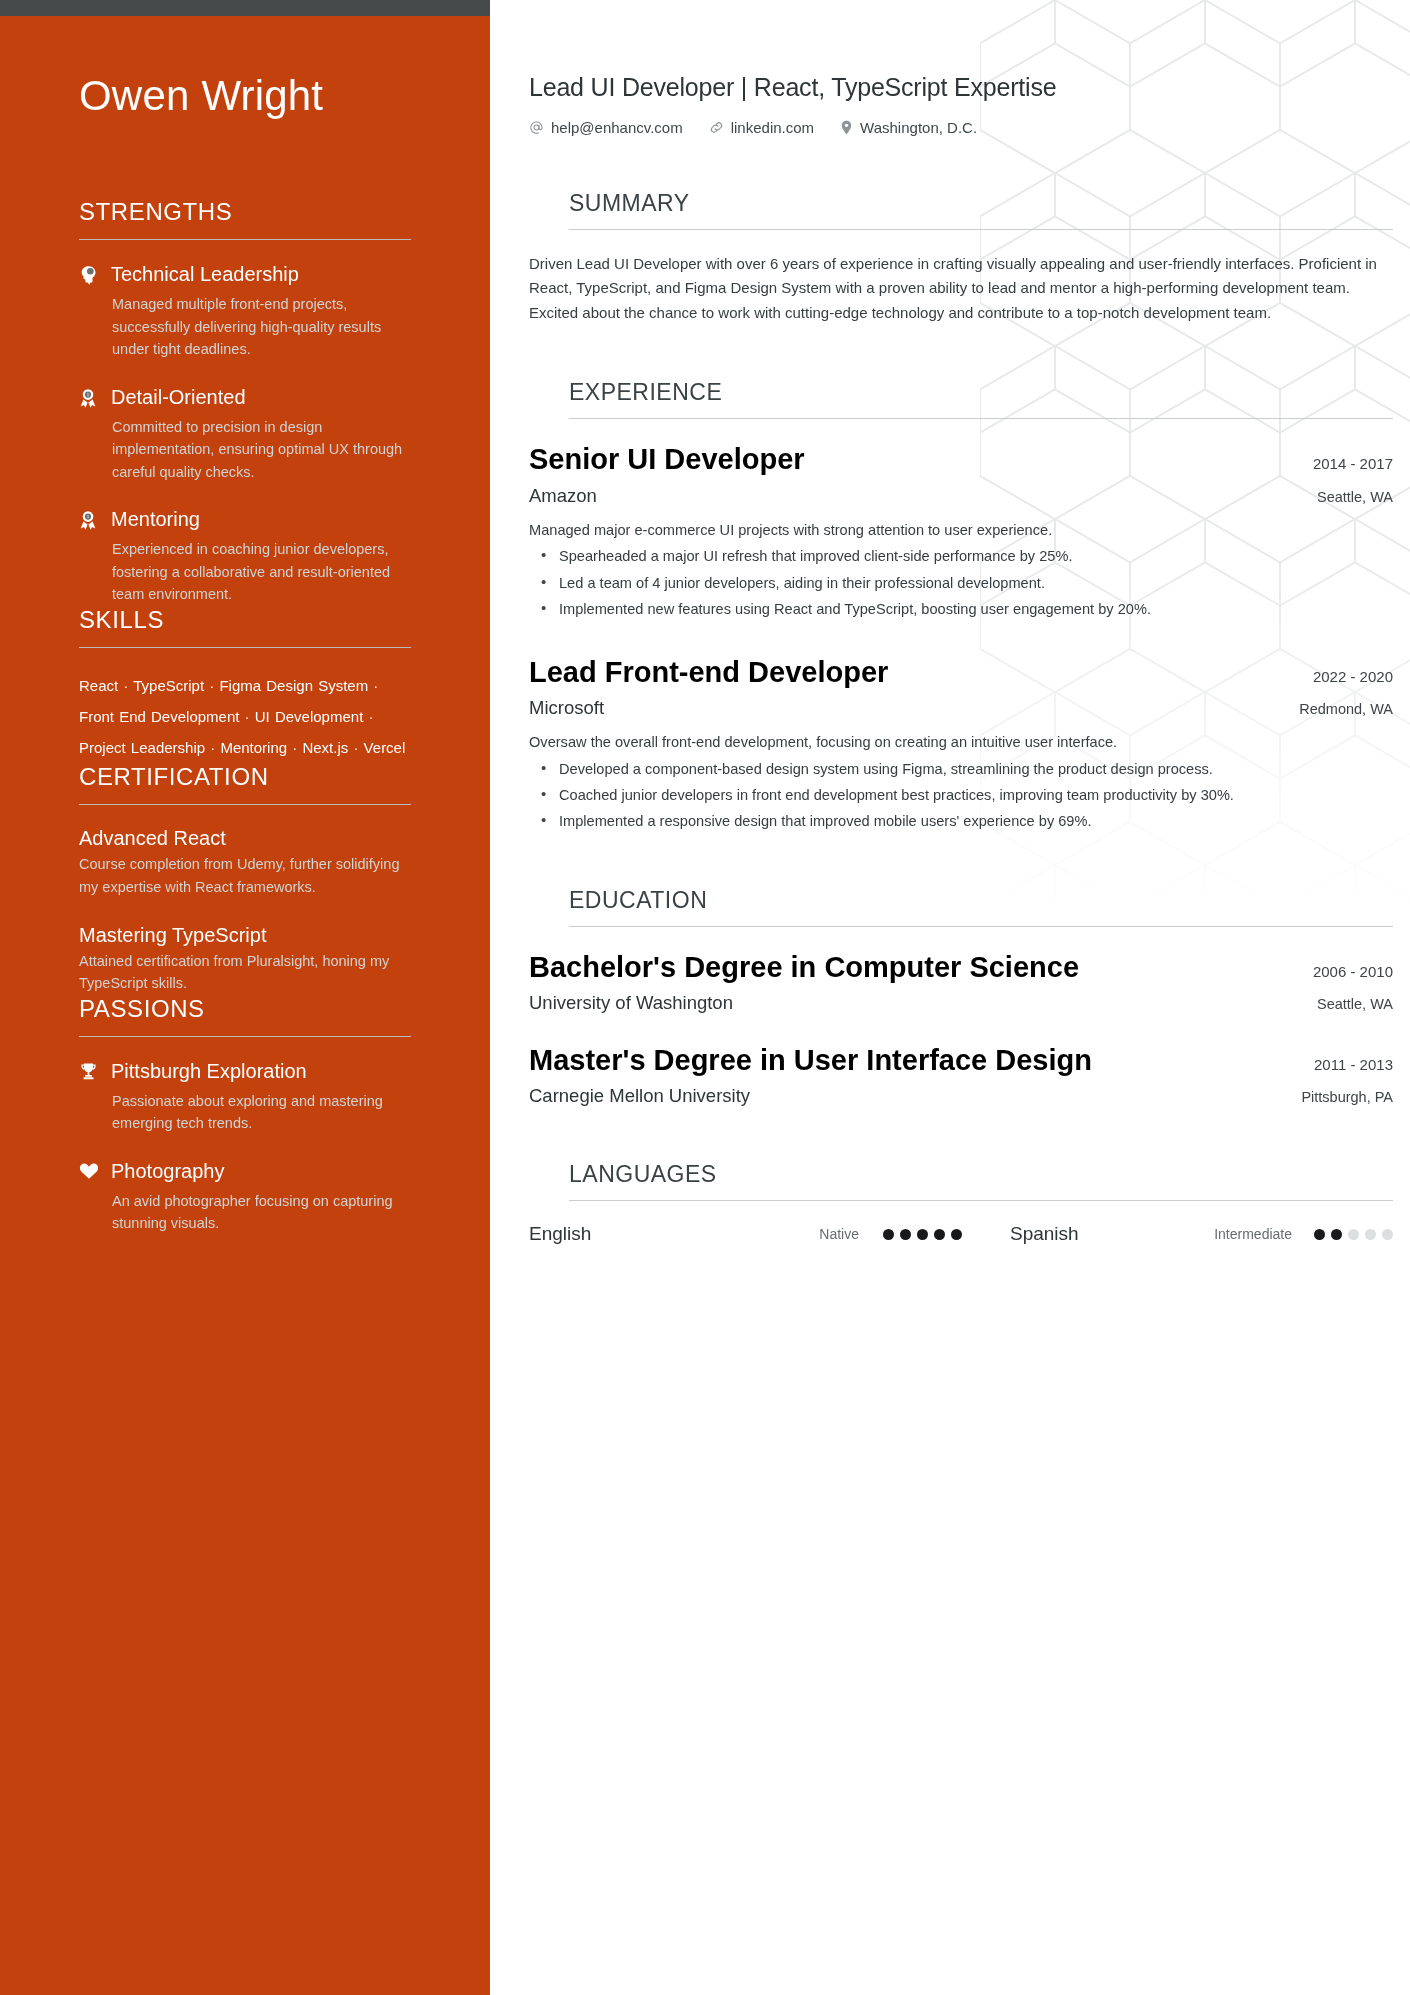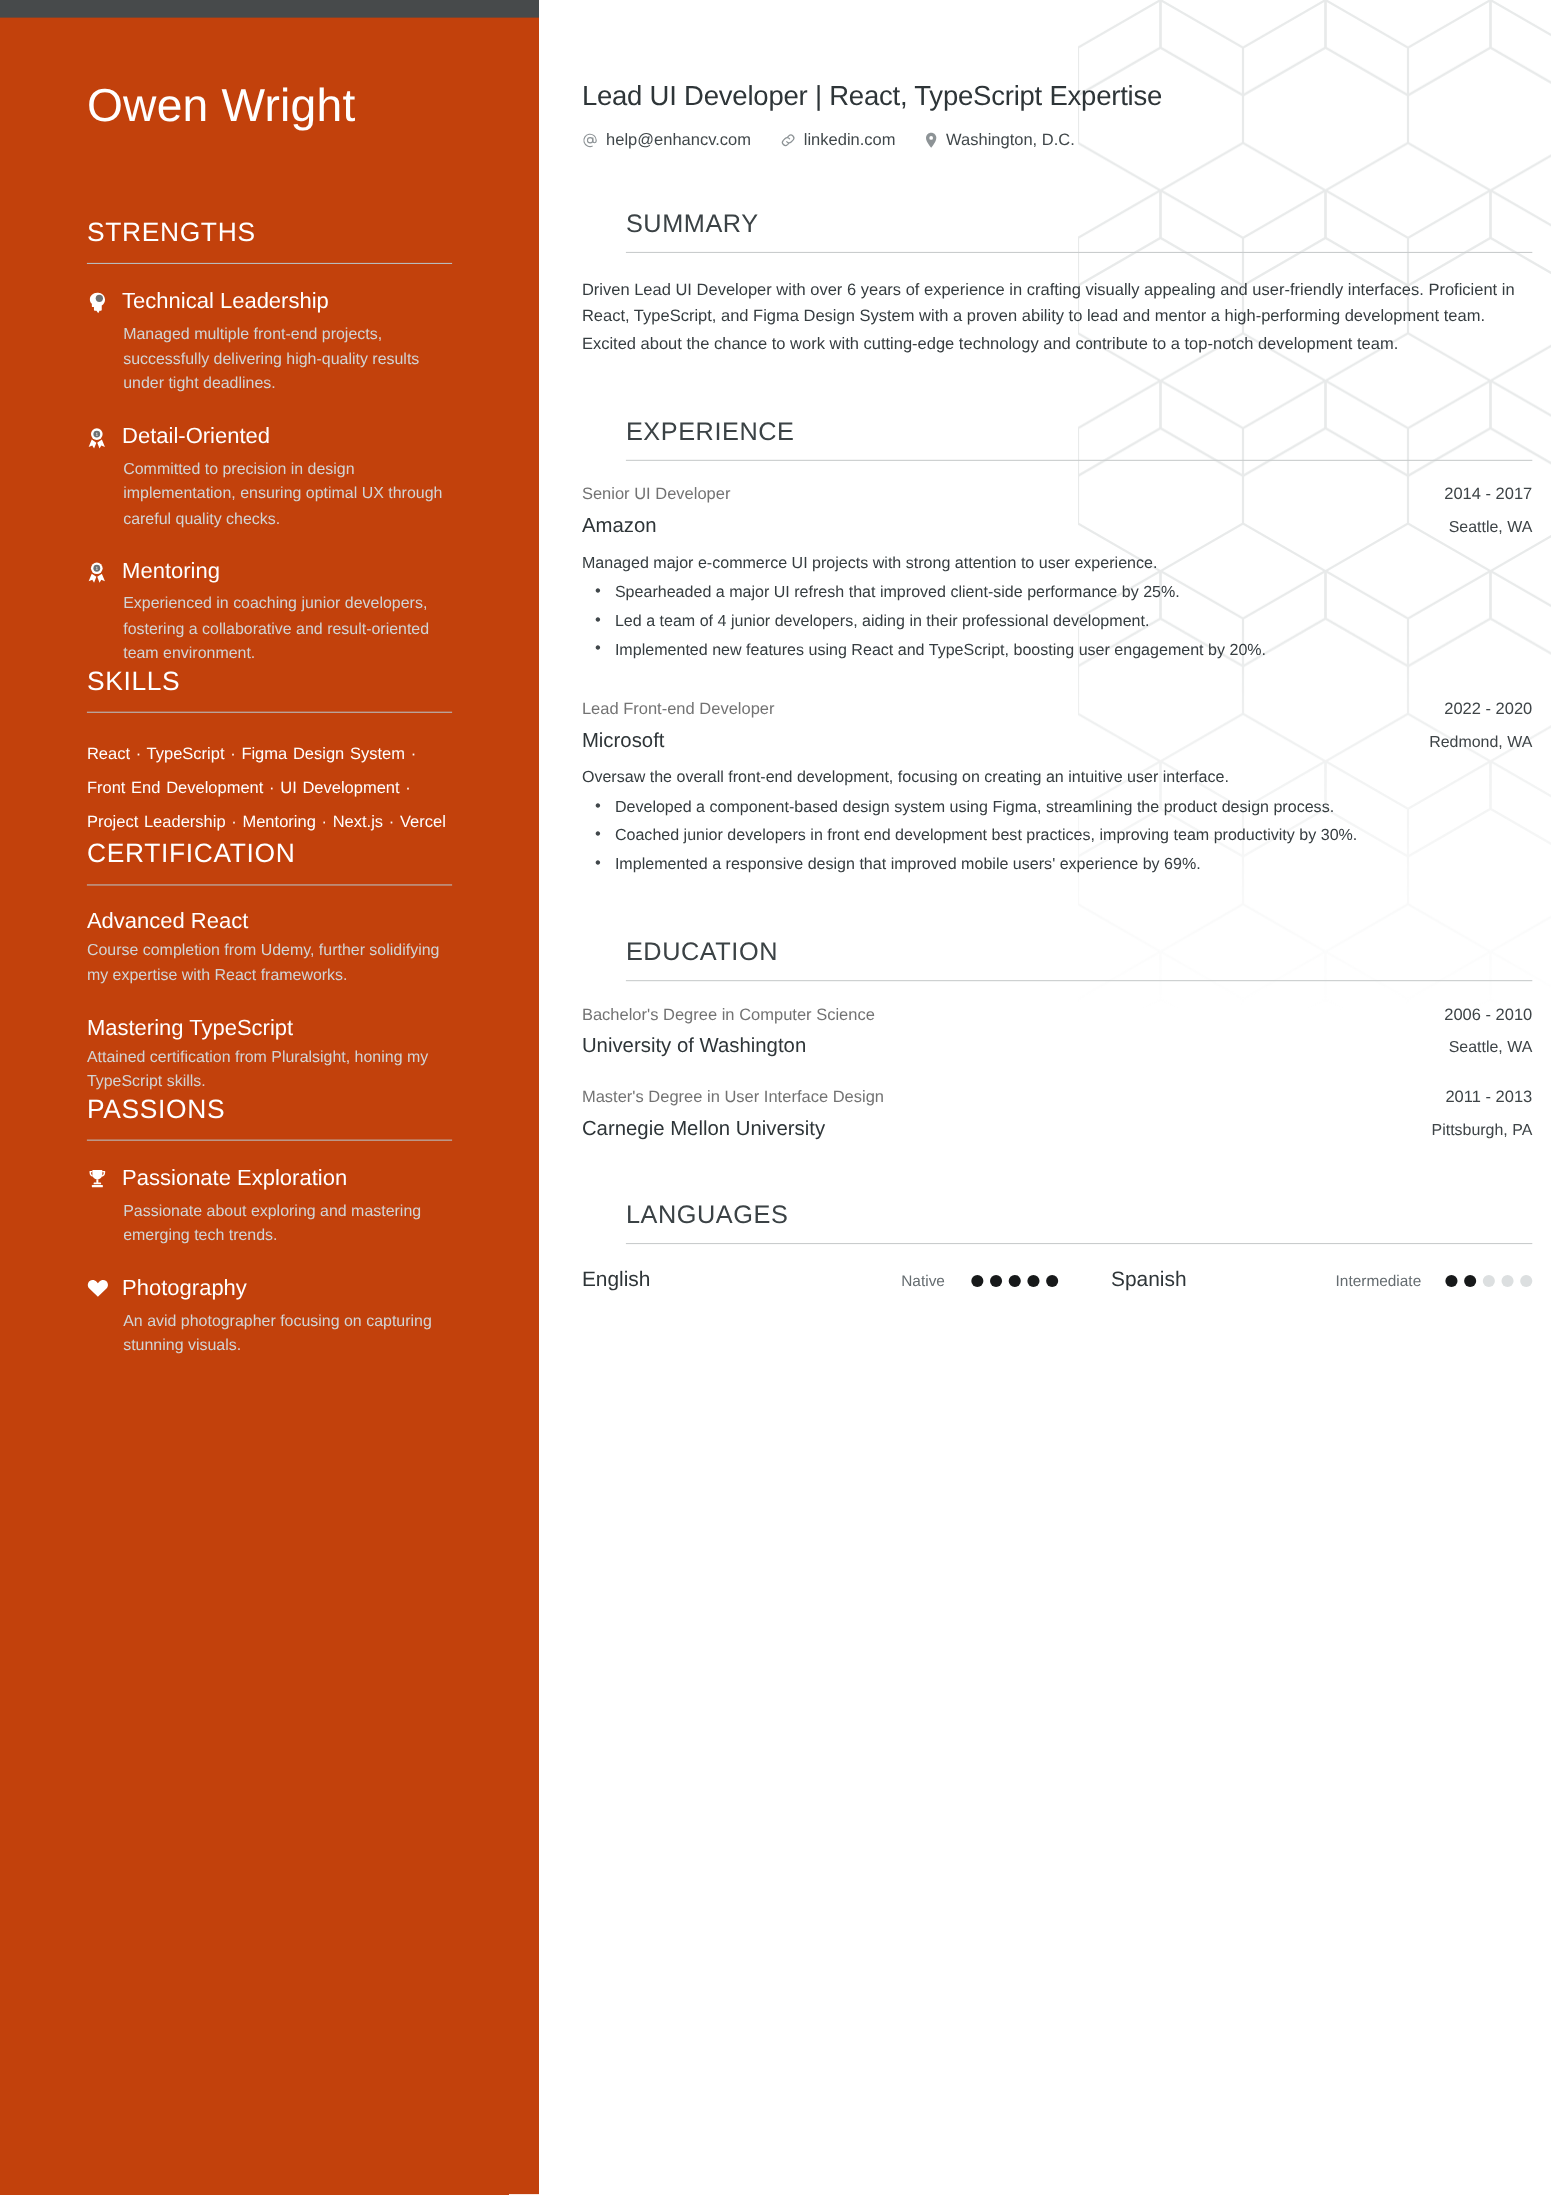--- a/index.html
+++ b/index.html
@@ -162,23 +162,23 @@
   }
 
   .xp-item { margin-bottom: 34px; }
   .xp-item:last-child { margin-bottom: 0; }
   .xp-row {
     display: flex;
     align-items: baseline;
     justify-content: space-between;
   }
   .xp-role {
-    font-size: 15px;
-    font-weight: 400;
-    color: #737373;
+    font-size: 29px;
+    font-weight: 700;
+    color: #000000;
     line-height: 1.25;
   }
   .xp-date {
     font-size: 15px;
     color: #3e4447;
     white-space: nowrap;
     padding-left: 18px;
   }
   .xp-row2 {
     display: flex;
@@ -332,21 +332,21 @@
           <span class="entry-icon">
             <svg width="19" height="19" viewBox="0 0 19 19" fill="#ffffff">
               <path d="M5 1.6h9v4.2c0 2.5-2 4.5-4.5 4.5S5 8.3 5 5.8z"></path>
               <path d="M5.1 2.6H2.4v1.6c0 1.9 1.3 3.3 2.9 3.5V6.3c-.9-.2-1.5-.9-1.5-2V3.7h1.3zM13.9 2.6h2.7v1.6c0 1.9-1.3 3.3-2.9 3.5V6.3c.9-.2 1.5-.9 1.5-2V3.7h-1.3z"></path>
               <rect x="8.6" y="10.1" width="1.8" height="3.3"></rect>
               <rect x="6.1" y="13.1" width="6.8" height="1.6" rx="0.4"></rect>
               <rect x="4.5" y="15.3" width="10" height="2" rx="0.5"></rect>
             </svg>
           </span>
           <div class="entry-body">
-            <div class="entry-title">Passionate Exploration</div>
+            <div class="entry-title">Pittsburgh Exploration</div>
             <div class="entry-desc">Passionate about exploring and mastering emerging tech trends.</div>
           </div>
         </div>
 
         <div class="entry">
           <span class="entry-icon">
             <svg width="20" height="18" viewBox="0 0 20 18" fill="#ffffff">
               <path d="M10 16.8 2.2 9.4C.3 7.5.4 4.3 2.5 2.6c1.9-1.6 4.7-1.2 6.3.7l1.2 1.4 1.2-1.4c1.6-1.9 4.4-2.3 6.3-.7 2.1 1.7 2.2 4.9.3 6.8z"></path>
             </svg>
           </span>

